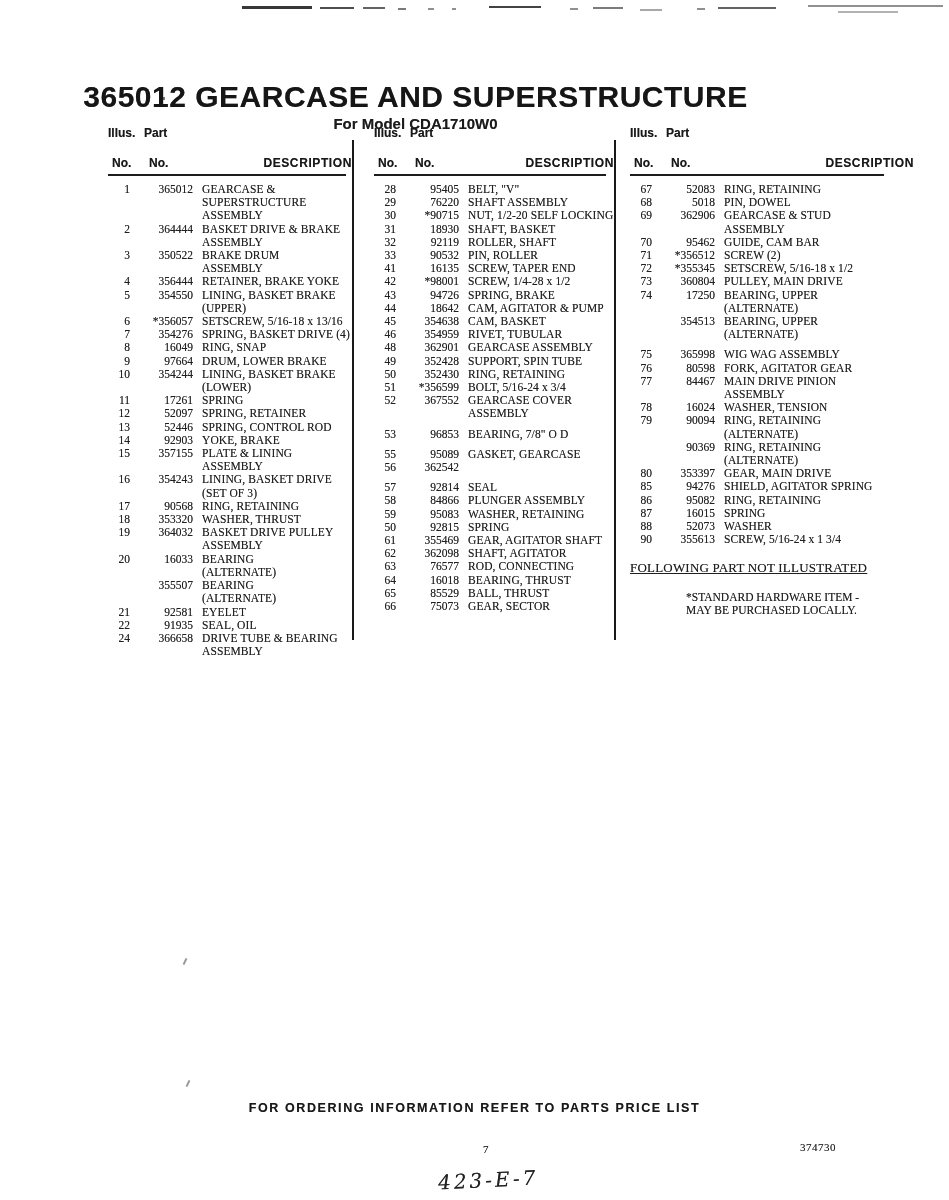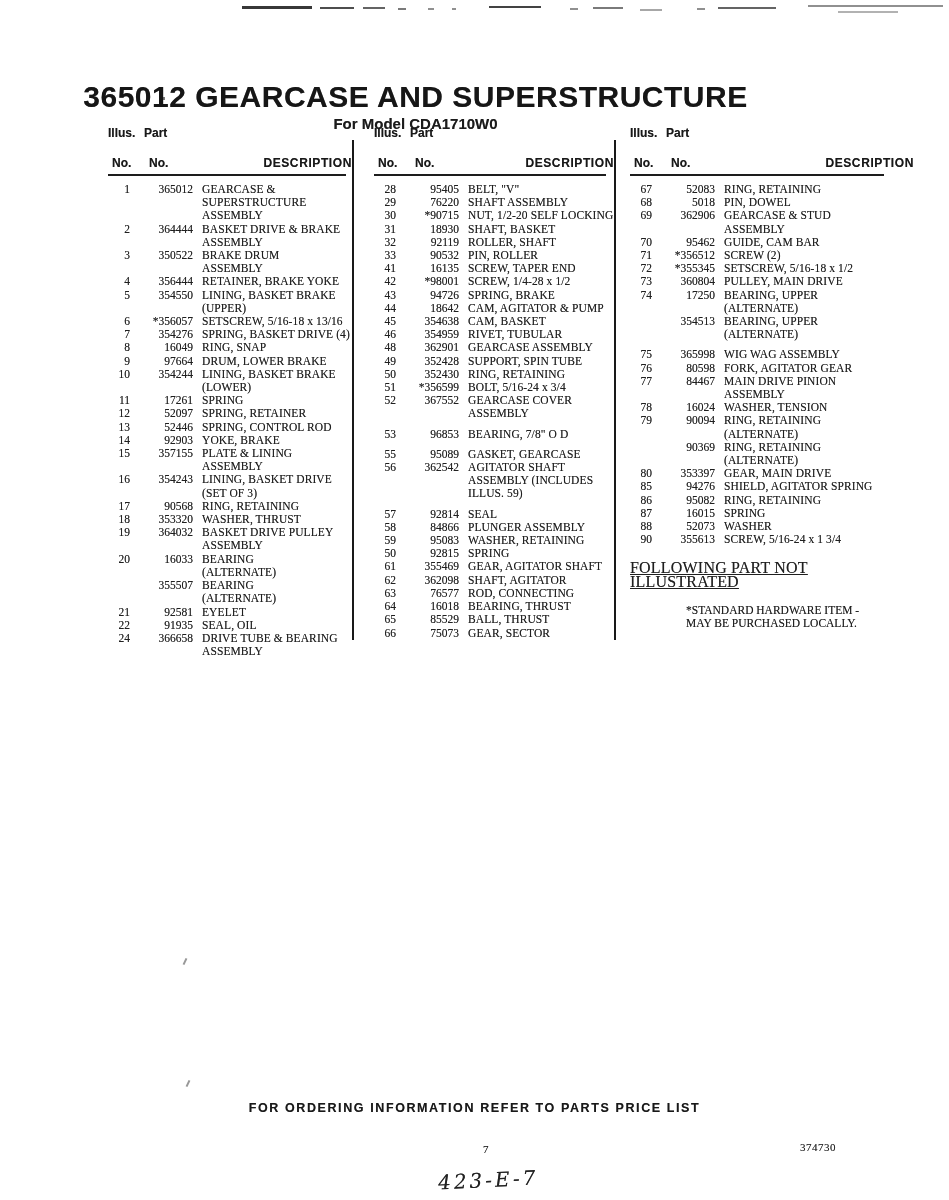--- a/index.html
+++ b/index.html
@@ -42,21 +42,21 @@
   .col2 .header-rule{width:232px;}
   .col3 .header-rule{width:254px;}
   .rows{margin-top:7px;font-size:11.5px;line-height:13.2px;}
   .part-row{display:grid;grid-template-columns:22px 54px 1fr;column-gap:9px;margin:0;}
   .illus-no{text-align:right;}
   .part-no{text-align:right;}
   .part-desc{white-space:pre-line;letter-spacing:.1px;}
   .gap{margin-top:7px;}
   .section-heading{
     margin-top:15px;margin-bottom:10px;
-    text-decoration:underline;letter-spacing:.2px;font-size:16px;
+    text-decoration:underline;letter-spacing:.2px;font-size:13px;
   }
   .footnote{margin-top:16px;margin-left:56px;white-space:pre-line;font-size:11.5px;}
   
   .footer-line{
     position:absolute;top:1101px;left:0;width:949px;text-align:center;
     font-family:"Liberation Sans", sans-serif;font-weight:bold;
     font-size:12.5px;letter-spacing:1.6px;color:#191919;
   }
   .page-number{position:absolute;top:1143px;left:483px;font-size:11px;}
   .doc-number{position:absolute;top:1141px;left:800px;font-size:11px;letter-spacing:.5px;color:#2a2a2a;}
@@ -354,23 +354,20 @@
           <span class="part-desc">BEARING, 7/8" O D</span>
         </div>
         <div class="part-row gap">
           <span class="illus-no">55</span>
           <span class="part-no">95089</span>
           <span class="part-desc">GASKET, GEARCASE</span>
         </div>
         <div class="part-row">
           <span class="illus-no">56</span>
           <span class="part-no">362542</span>
-          <span class="part-desc">AGITATOR SHAFT
-ASSEMBLY (INCLUDES
-ILLUS. 59)</span>
         </div>
         <div class="part-row gap">
           <span class="illus-no">57</span>
           <span class="part-no">92814</span>
           <span class="part-desc">SEAL</span>
         </div>
         <div class="part-row">
           <span class="illus-no">58</span>
           <span class="part-no">84866</span>
           <span class="part-desc">PLUNGER ASSEMBLY</span>

